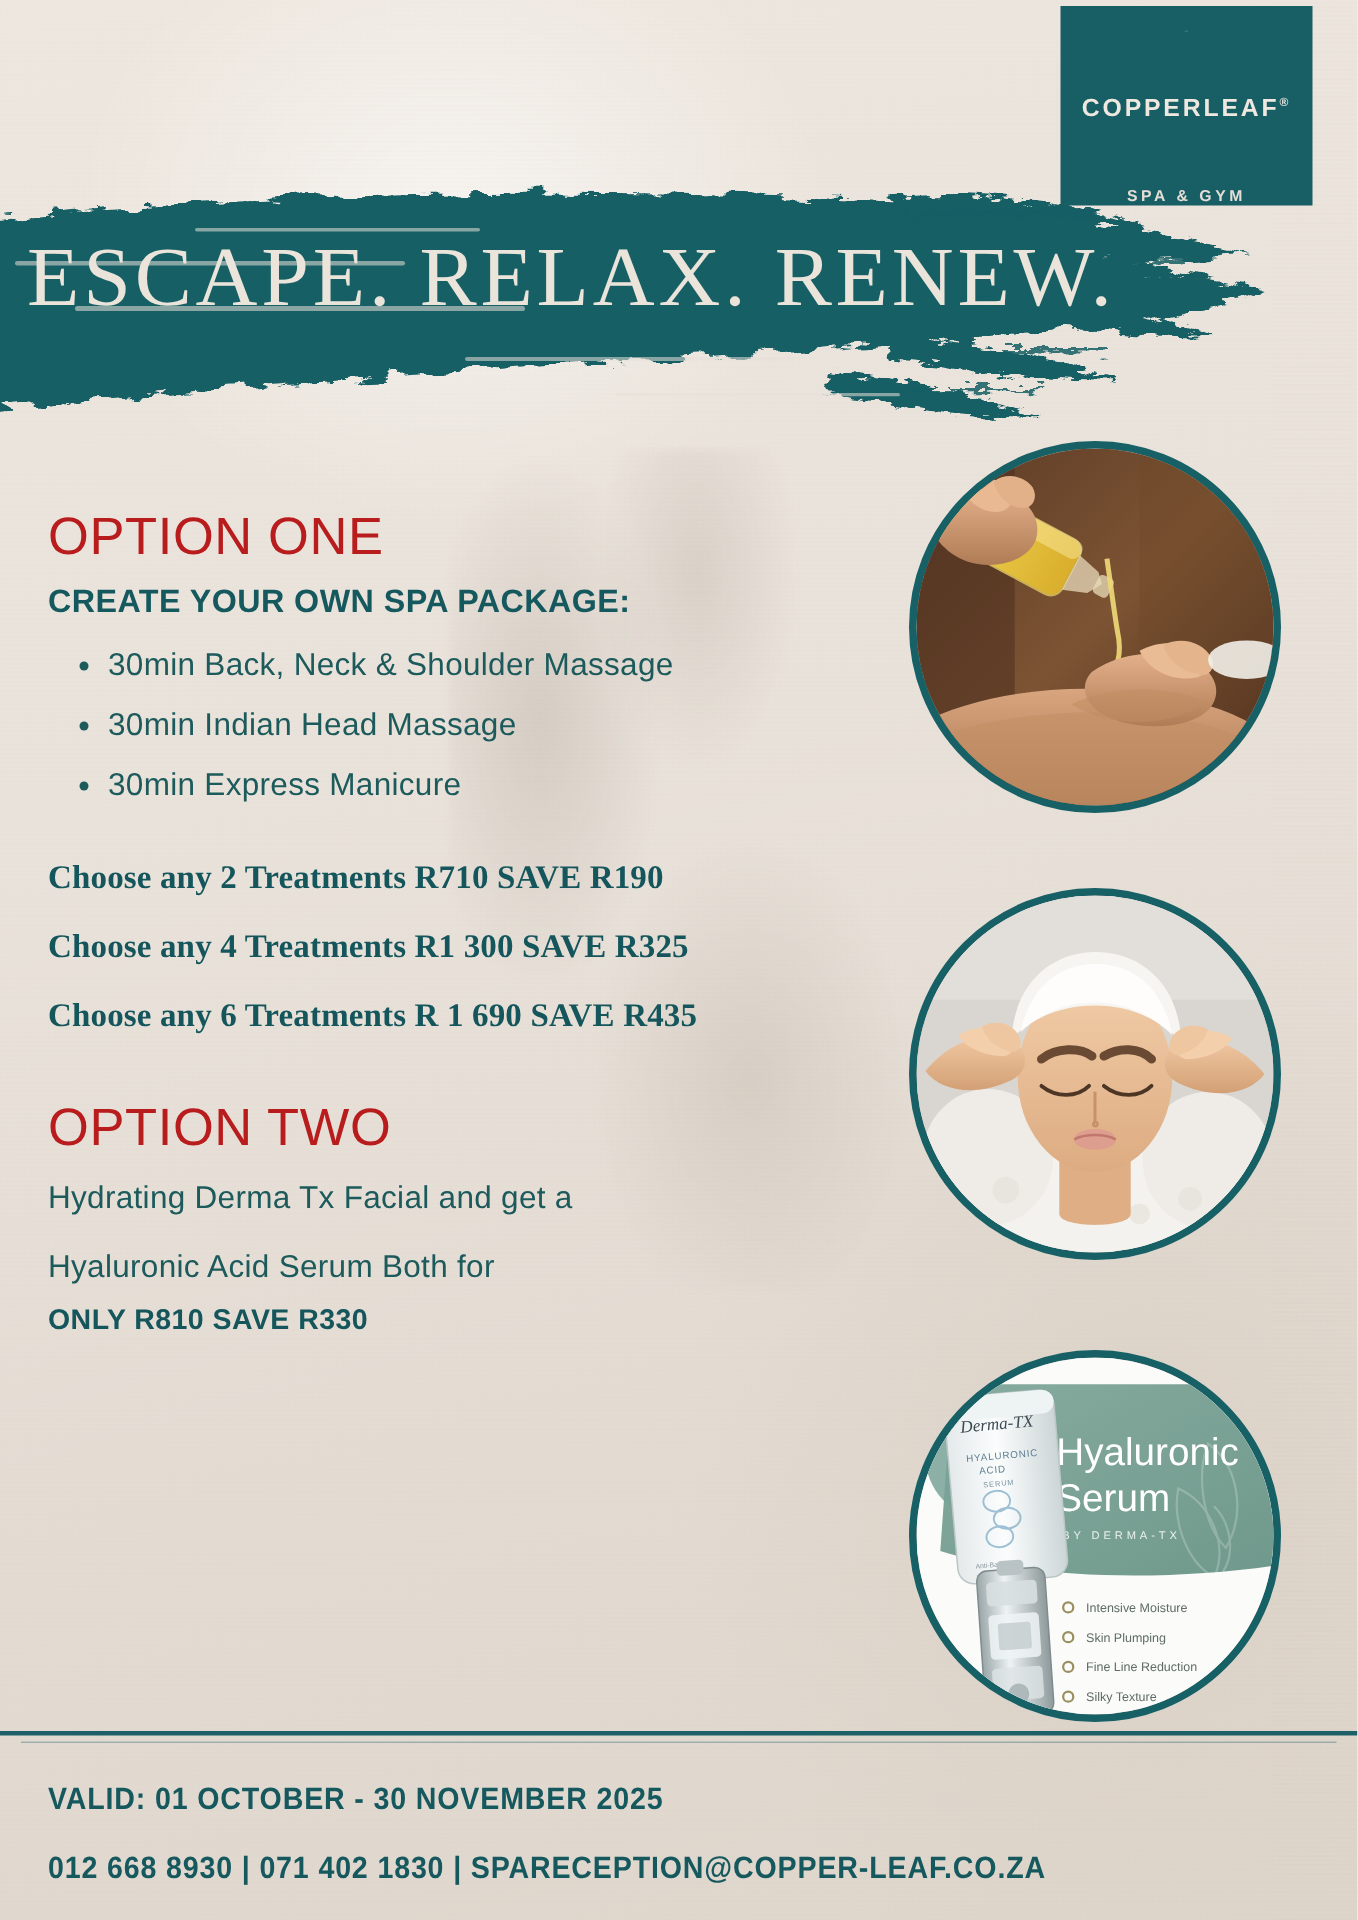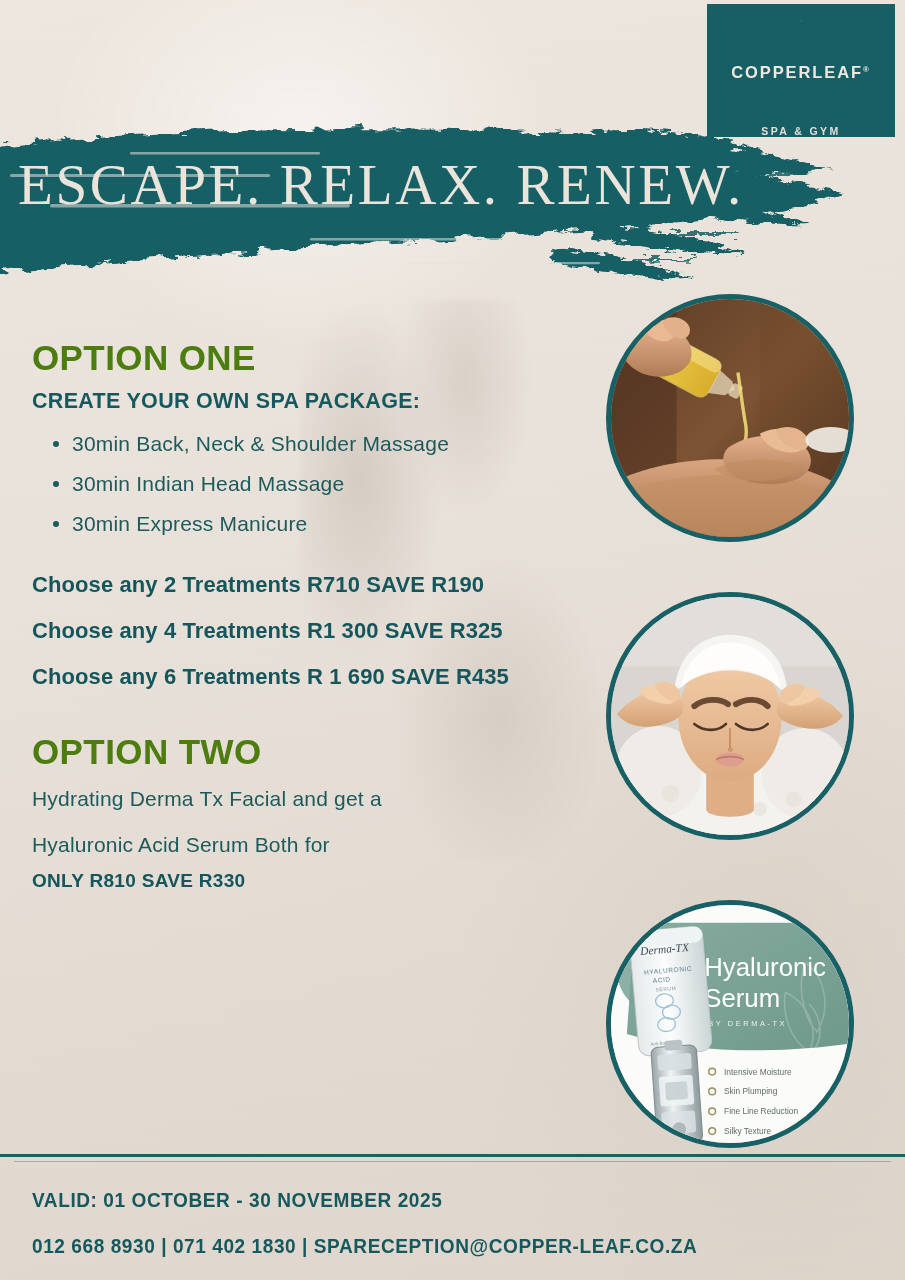--- a/index.html
+++ b/index.html
@@ -39,21 +39,21 @@
     position:absolute; inset:0;
     opacity:.25;
     background-image:
       repeating-linear-gradient(0deg, rgba(150,140,130,.05) 0 1px, rgba(0,0,0,0) 1px 3px),
       repeating-linear-gradient(90deg, rgba(150,140,130,.04) 0 1px, rgba(0,0,0,0) 1px 4px);
   }
 
   
   .logo-box {
     position:absolute; left:707px; top:4px;
-    width:188px; height:133px;
+    width:168px; height:133px;
     background:#175f65;
     display:flex; flex-direction:column;
     align-items:center; justify-content:flex-start;
     padding-top:16px;
     gap:40px;
   }
   .logo-mark { width:120px; height:58px; }
   .logo-name {
     color:#eee8e0; font-size:16.5px; font-weight:700;
     letter-spacing:1.9px; line-height:1;
@@ -79,22 +79,22 @@
     letter-spacing:2.5px;
     white-space:nowrap;
     transform:scaleX(1.02);
     transform-origin:left center;
   }
 
   
   .content { position:absolute; left:32px; top:340px; width:595px; }
 
   .opt-head {
-    color:#4d7c0f;
-    font-size:35px; font-weight:700;
+    color:#b91c1c;
+    font-size:35px; font-weight:400;
     letter-spacing:.4px;
     line-height:1;
   }
   .sub-head {
     color:#15595f;
     font-size:21.5px; font-weight:700;
     letter-spacing:.3px;
     margin-top:14px;
   }
 
@@ -116,20 +116,21 @@
     background:#1c5a5c;
   }
 
   .prices { margin-top:36px; }
   .price-line {
     color:#14565c;
     font-size:22px; font-weight:700;
     letter-spacing:.1px;
     margin-bottom:20px;
     white-space:nowrap;
+    font-family:Liberation Serif, serif;
   }
 
   #opt2 { margin-top:44px; }
   .body-line {
     color:#1c5a5c;
     font-size:21px; font-weight:400;
     letter-spacing:.2px;
     margin-top:14px;
     line-height:1.5;
   }

